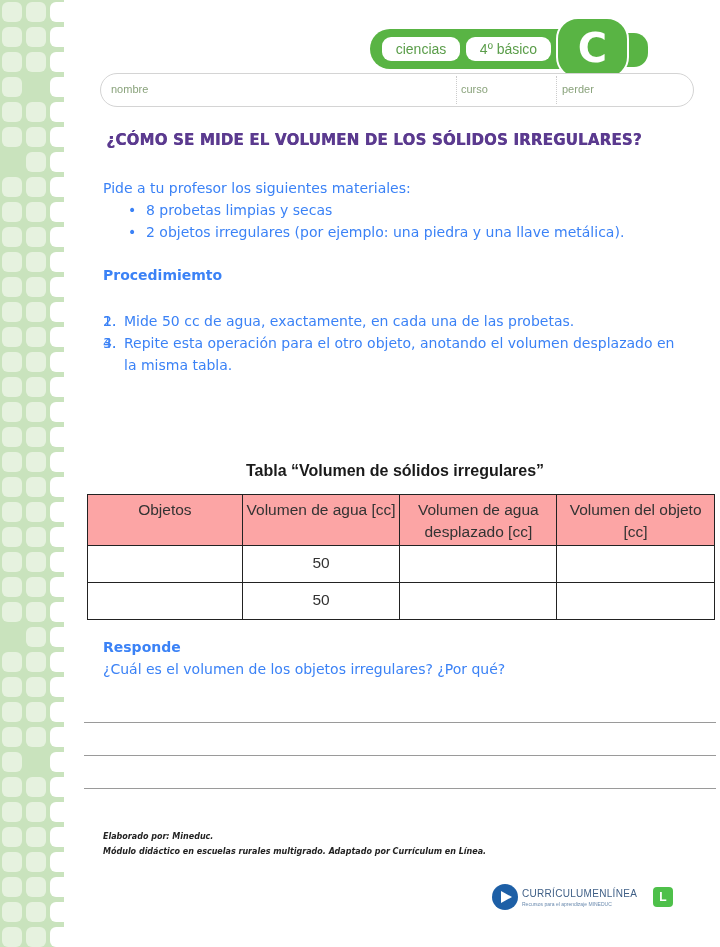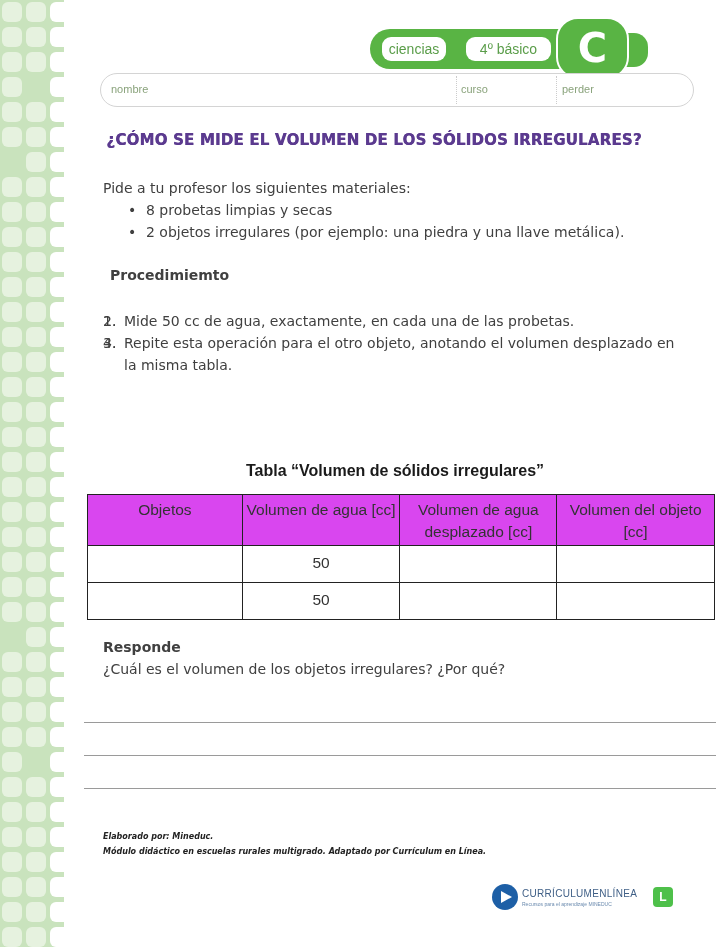--- a/index.html
+++ b/index.html
@@ -7,49 +7,49 @@
   body { position: relative; font-family: "DejaVu Sans", sans-serif; color: #1a1a1a; }
 
   
   .strip { position: absolute; left: 0; top: 0; width: 64px; height: 947px; background: #c9e3bd; overflow: hidden; }
   .strip .tile { position: absolute; width: 20px; height: 20px; border-radius: 6px; background: #e6f2df; }
   .strip .tile.w { background: #ffffff; width: 16px; border-radius: 6px 0 0 6px; }
 
   
   .header-pill { position: absolute; left: 370px; top: 29px; width: 264px; height: 40px; background: #59b444; border-radius: 20px; }
   .header-pill .chip { position: absolute; top: 8px; height: 24px; background: #fff; border-radius: 9px; color: #5a9d49; font-size: 14px; line-height: 24px; text-align: center; font-family: "Liberation Sans", sans-serif; }
-  .chip-subject { left: 12px; width: 64px; }
+  .chip-subject { left: 12px; width: 78px; }
   .chip-grade { left: 96px; width: 85px; }
   .c-badge { position: absolute; left: 556px; top: 17px; width: 73px; height: 62px; background: #59b444; border-radius: 22px; border: 2px solid #ffffff; }
   .c-badge span { display: block; text-align: center; color: #fff; font-weight: bold; font-size: 40px; line-height: 58px; font-family: "DejaVu Sans", sans-serif; }
   .c-tail { position: absolute; left: 626px; top: 33px; width: 22px; height: 34px; background: #59b444; border-radius: 0 14px 14px 0; }
 
   
   .info-row { position: absolute; left: 100px; top: 73px; width: 594px; height: 34px; border: 1.5px solid #d4d4d4; border-radius: 17px; background: #fff; }
   .info-row .lbl { position: absolute; top: 9px; font-size: 11px; color: #8aa37c; font-family: "Liberation Sans", sans-serif; }
   .info-row .sep { position: absolute; top: 2px; height: 28px; border-left: 1px dotted #ccc; }
 
   
   .title { position: absolute; left: 0; width: 720px; top: 131px; text-align: center; padding-left: 28px; font-size: 15px; font-weight: bold; color: #5b3a8f; letter-spacing: 0.2px; font-family: "DejaVu Sans", sans-serif; text-shadow: 0.4px 0 0 #5b3a8f; }
 
-  .txt { position: absolute; font-size: 14px; line-height: 22px; color: #404040; font-family: "DejaVu Sans", sans-serif; }
+  .txt { position: absolute; font-size: 14px; line-height: 22px; color: #3b82f6; font-family: "DejaVu Sans", sans-serif; }
   .bold { font-weight: bold; }
   .intro { left: 103px; top: 177px; }
   .bullets { left: 128px; top: 199px; list-style: none; }
   .bullets li { position: relative; padding-left: 18px; }
   .bullets li::before { content: "•"; position: absolute; left: 0; top: 0; }
-  .proc-head { left: 103px; top: 264px; margin-left: 7px; }
+  .proc-head { left: 103px; top: 264px; }
   .steps { left: 103px; top: 310px; list-style: none; width: 580px; }
   .steps li { position: relative; padding-left: 21px; }
   .steps li .n { position: absolute; left: 0; top: 0; }
 
   .table-caption { position: absolute; left: 0; width: 790px; text-align: center; top: 462px; font-size: 16px; font-weight: bold; font-family: "Liberation Sans", sans-serif; color: #1a1a1a; }
   table.data { position: absolute; left: 87px; top: 494px; width: 628px; border-collapse: collapse; font-family: "Liberation Sans", sans-serif; font-size: 15.5px; color: #333; }
   table.data th, table.data td { border: 1.5px solid #222; text-align: center; vertical-align: top; }
-  table.data th { background: #d946ef; font-weight: normal; height: 51px; padding-top: 4px; line-height: 22px; }
+  table.data th { background: #fca5a5; font-weight: normal; height: 51px; padding-top: 4px; line-height: 22px; }
   table.data td { height: 37px; line-height: 34px; }
   .c1 { width: 155px; } .c2 { width: 158px; } .c3 { width: 157px; } .c4 { width: 158px; }
 
   .responde { left: 103px; top: 636px; }
   .question { left: 103px; top: 658px; }
   .ans-line { position: absolute; left: 84px; width: 632px; height: 0; border-top: 1.5px solid #9a9a9a; }
 
   .footer-text { position: absolute; left: 103px; font-size: 8px; font-weight: bold; color: #222; font-family: "DejaVu Sans", sans-serif; font-style: italic; }
 
   .logo { position: absolute; left: 492px; top: 884px; width: 26px; height: 26px; border-radius: 50%; background: #1d5fa6; }

